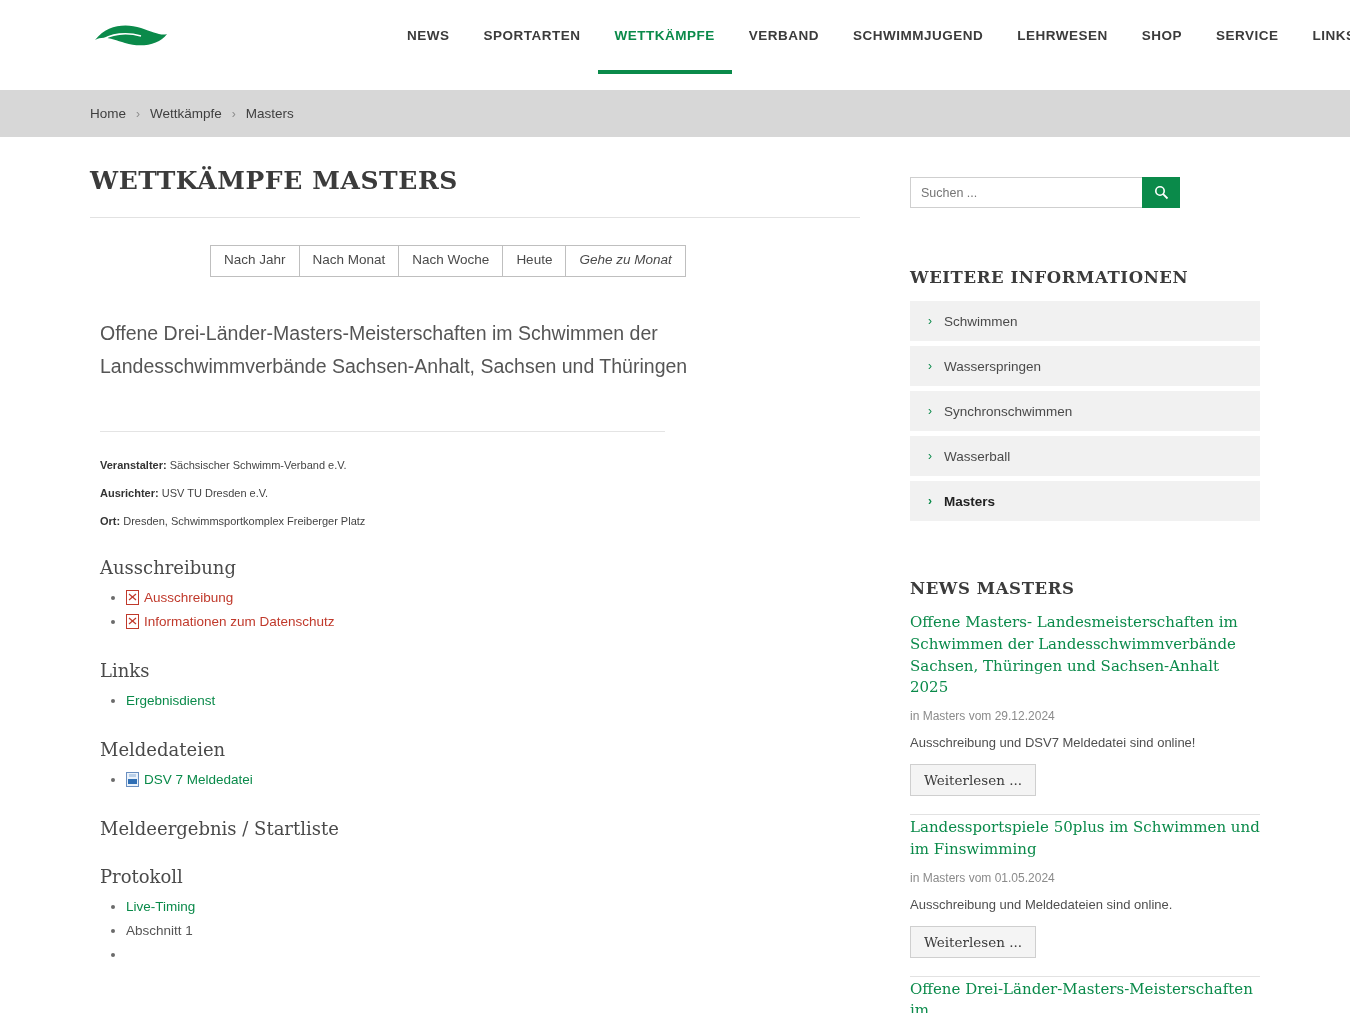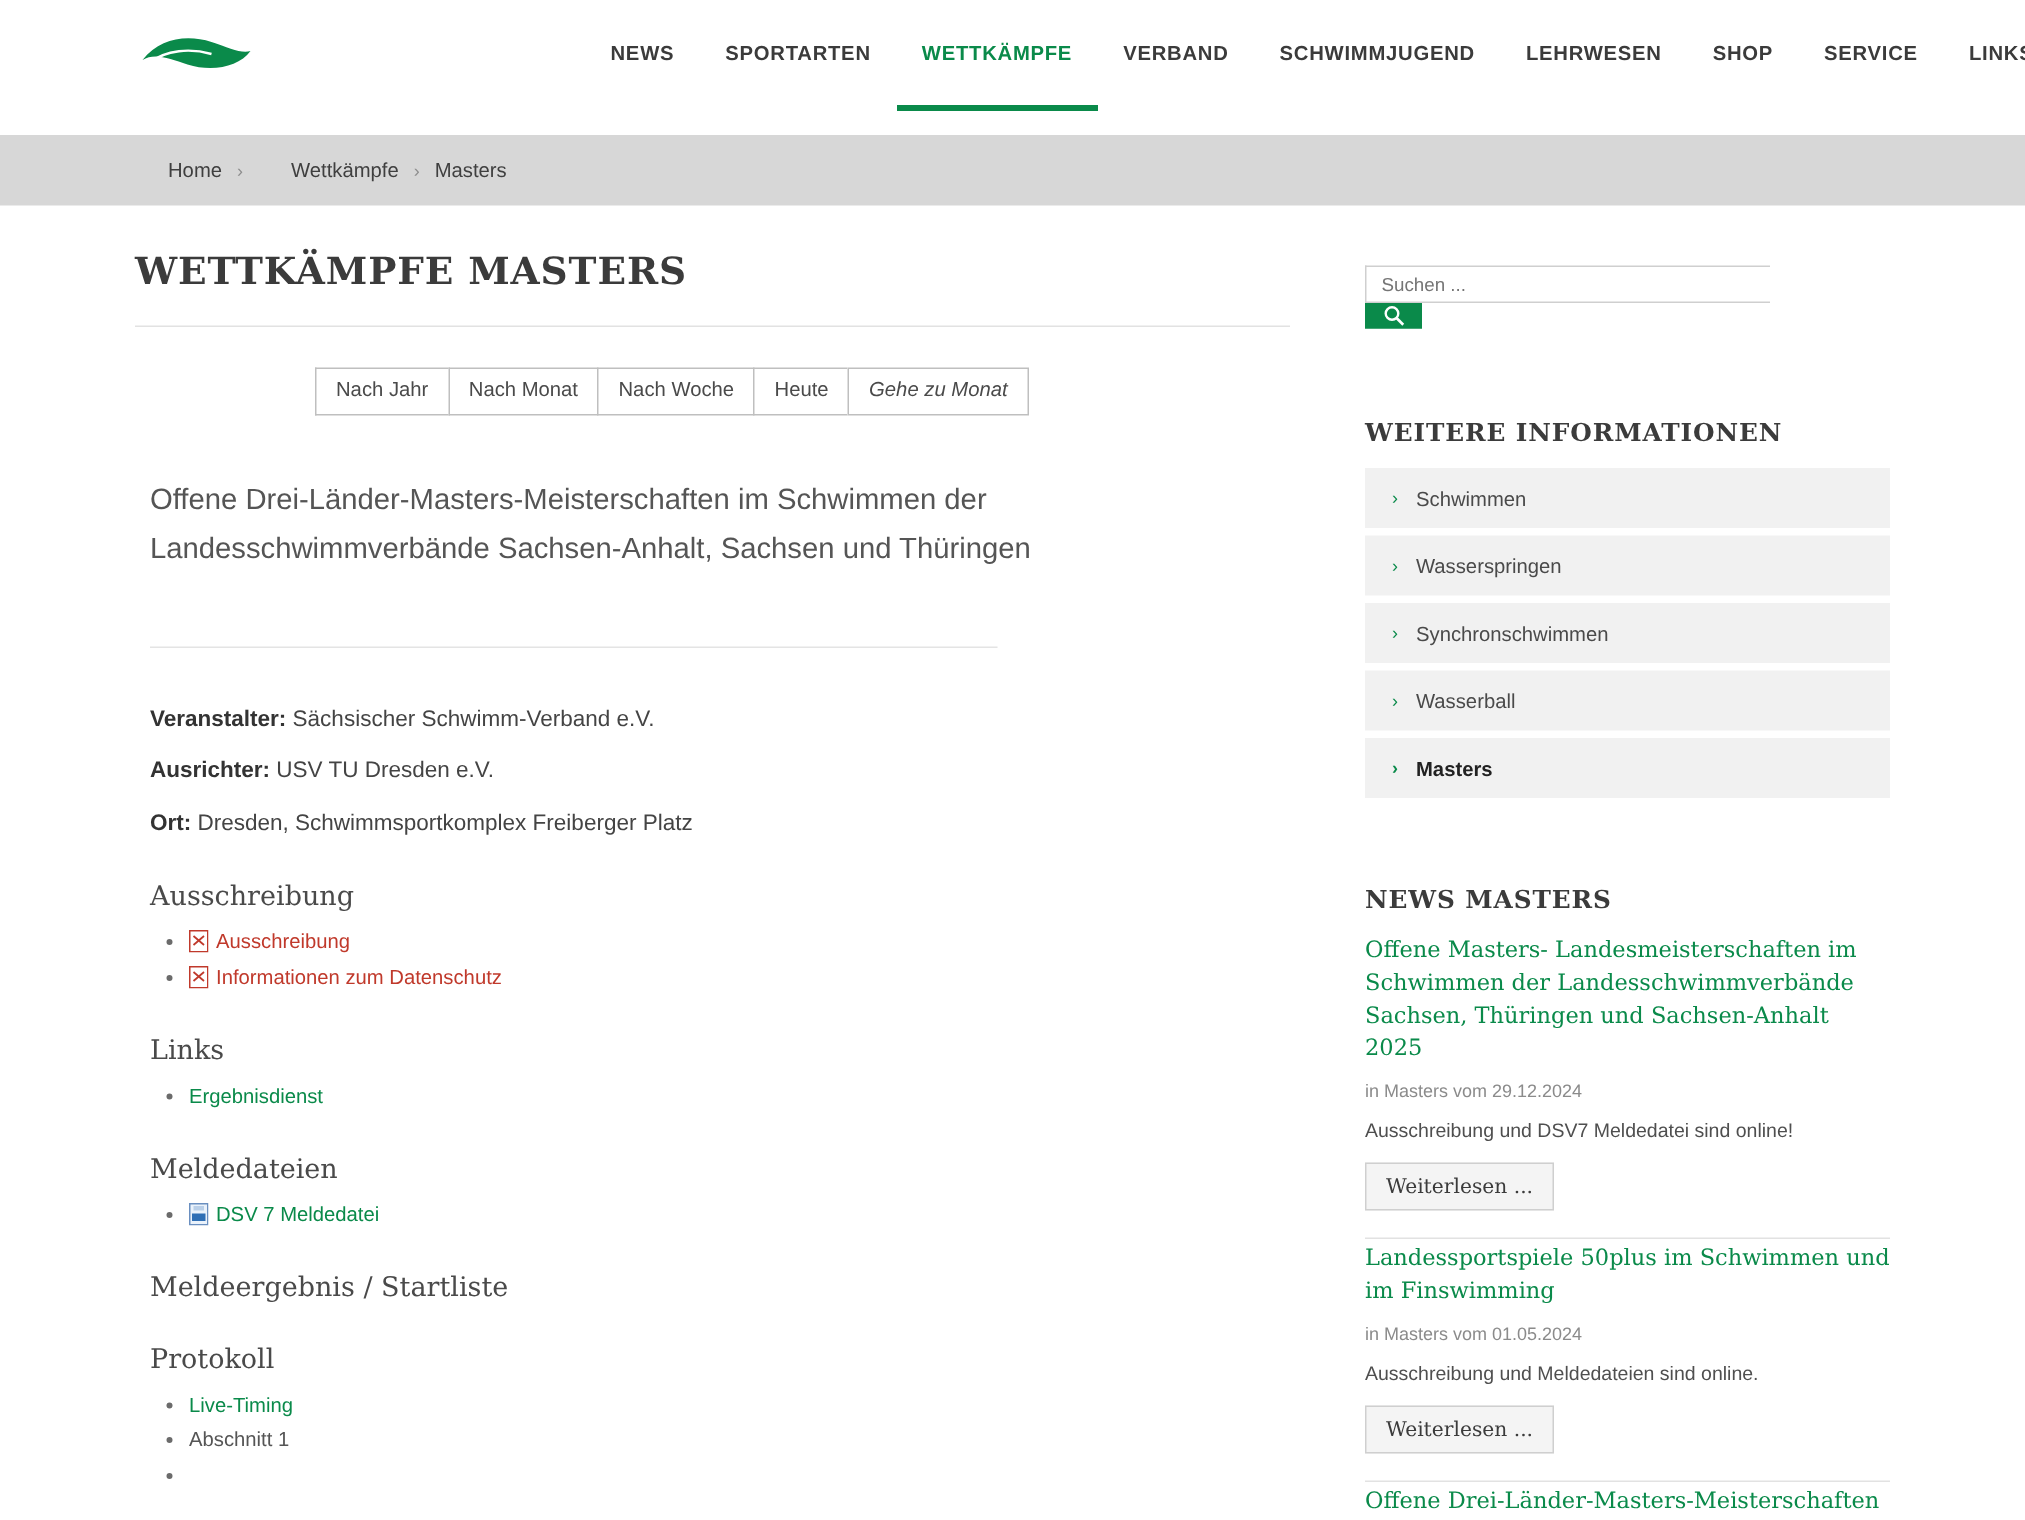--- a/index.html
+++ b/index.html
@@ -53,21 +53,21 @@
 
   
   .crumbbar {
     background: #d7d7d7;
     height: 47px;
     display: flex;
     align-items: center;
     padding-left: 90px;
     font-size: 13.5px;
   }
-  .crumbbar a { color: #3f3f3f; margin-left: 22px; }
+  .crumbbar a { color: #3f3f3f; }
   .crumb-sep {
     color: #8d8d8d;
     margin: 0 10px;
     font-size: 12px;
   }
   .crumb-current { color: #3f3f3f; }
 
   
   .wrap {
     position: relative;
@@ -116,21 +116,21 @@
     color: #555;
     line-height: 1.7;
     margin: 40px 0 0 10px;
     max-width: 700px;
   }
   .event-rule {
     border: 0; border-top: 1px solid #e4e4e4;
     margin: 48px 0 0 10px; width: 565px;
   }
 
-  .meta { margin: 36px 0 0 10px; font-size: 15px; line-height: 1.55; }
+  .meta { margin: 25px 0 0 10px; font-size: 11px; line-height: 1.55; }
   .meta p { margin: 0 0 11px 0; }
   .meta b { color: #333; }
 
   h3.sec {
     font-family: "DejaVu Serif", serif;
     font-size: 18px;
     font-weight: 400;
     color: #4a4a4a;
     margin: 27px 0 10px 10px;
   }
@@ -150,24 +150,23 @@
     display: inline-block;
     width: 13px; height: 15px;
     vertical-align: -3px;
     margin-right: 5px;
   }
 
   
   .searchbar {
     display: flex;
     align-items: stretch;
-    height: 42px;
+    height: 31px;
     width: 270px;
     margin-bottom: 60px;
-    flex-direction: column;
   }
   .searchbar input {
     flex: 1;
     border: 1px solid #cfcfcf;
     border-right: none;
     padding: 0 10px;
     font-size: 12.5px;
     color: #8a8a8a;
     font-family: "Liberation Sans", sans-serif;
     outline: none;

